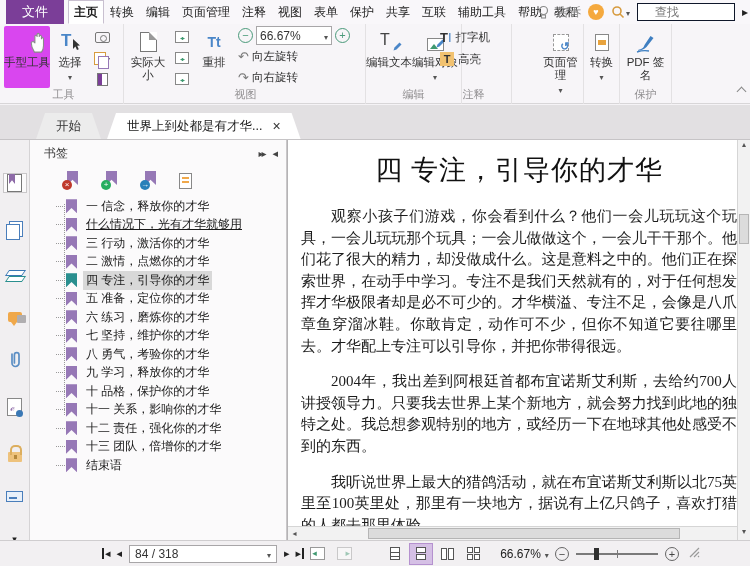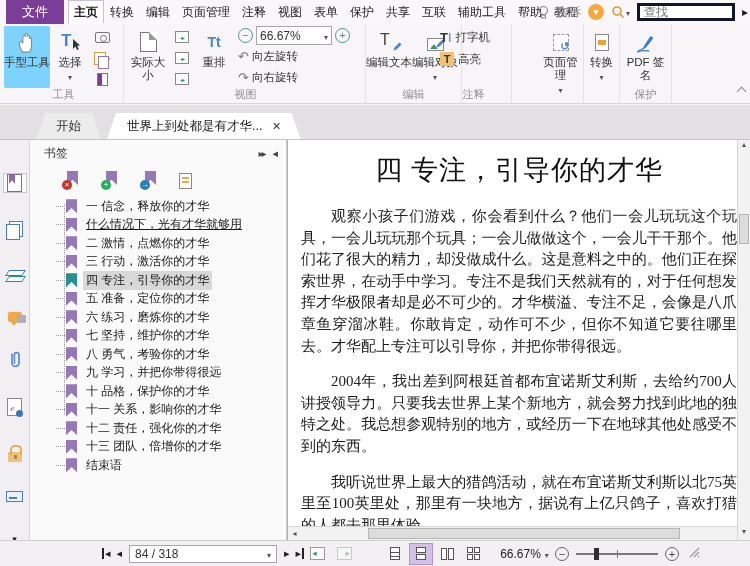--- a/index.html
+++ b/index.html
@@ -13,32 +13,32 @@
   .menu-tabs { display:flex; align-items:stretch; margin-left:4px; }
   .menu-tab { font-size:12px; padding:0 5px; display:flex; align-items:center; color:#222; border:1px solid transparent; white-space:nowrap; }
   .menu-tab.active { background:#fff; border-color:#c9c0d0; border-bottom-color:#fff; font-weight:bold;text-align:center; }
   .menu-right { position:absolute; right:2px; top:0; height:24px; display:flex; align-items:center; gap:7px; }
   .i-bulb svg { display:block; }
   .tell-label { color:#8a8a8a; font-size:12px; }
   .i-heart { width:16px; height:16px; border-radius:50%; background:#f5a93e; color:#fff; display:flex; align-items:center; justify-content:center; }
   .i-heart::after { content:"♥"; font-size:9px; line-height:1; }
   .i-searchdd { display:flex; align-items:center; gap:1px; }
   .caret::after { content:"▾"; font-size:8px; color:#555; }
-  .find { width:98px; height:18px; border:3px solid #0f172a; font-size:12px; padding:0 4px; color:#333; background:#fff; }
+  .find { width:98px; height:18px; border:1px solid #0f172a; font-size:12px; padding:0 17px; color:#333; background:#fff; }
   .i-tri-right::after { content:"▸"; color:#222; }
 
   
   .ribbon { position:absolute; top:24px; left:0; width:750px; height:80px; background:#f7f5f8; border-bottom:1px solid #d8d6d8; }
   .rgroup { position:absolute; top:0; height:80px; border-right:1px solid #e3e1e3; }
   .rgroup-label { position:absolute; bottom:2px; left:0; right:0; text-align:center; font-size:11px; color:#8f8d8f; }
   .rgroup-body { display:flex; align-items:flex-start; height:66px; padding-top:2px; }
   .bigbtn { display:flex; flex-direction:column; align-items:center; padding-top:2px; height:62px; border-radius:2px; }
   .bigbtn .bicon { height:28px; display:flex; align-items:center; justify-content:center; }
   .blabel { font-size:11.5px; line-height:13px; text-align:center; color:#333; width:100%; }
-  .hand-btn { background:#7dd3fc; }
+  .hand-btn { background:#d946ef;align-items:flex-end; }
   .smallcol { display:flex; flex-direction:column; gap:1px; padding-top:1px; }
   .smallbtn { width:24px; height:20px; display:flex; align-items:center; justify-content:center; position:relative; }
 
   .icon-hand svg, .icon-pen svg { display:block; }
   .icon-selectT { position:relative; width:20px; height:22px; }
   .icon-selectT::before { content:"T"; font-size:17px; color:#4a86c8; font-weight:bold; position:absolute; left:1px; top:0; }
   .icon-cursor { position:absolute; right:-2px; bottom:-1px; }
   .icon-camera { width:15px; height:11px; border:1.2px solid #777; border-radius:2px; position:relative; }
   .icon-camera::after { content:""; position:absolute; left:4px; top:2px; width:5px; height:5px; border:1.2px solid #777; border-radius:50%; }
   .icon-clip { width:12px; height:13px; border:1.2px solid #d79b3f; background:#fff; position:relative; }
@@ -467,27 +467,27 @@
               <span class="bm-label">一 信念，释放你的才华</span>
             </div>
             <div class="bm-row underline">
               <span class="bm-stub"></span>
               <span class="bm-flag"></span>
               <span class="bm-label">什么情况下，光有才华就够用</span>
             </div>
             <div class="bm-row">
               <span class="bm-stub"></span>
               <span class="bm-flag"></span>
+              <span class="bm-label">三 行动，激活你的才华</span>
+            </div>
+            <div class="bm-row">
+              <span class="bm-stub"></span>
+              <span class="bm-flag"></span>
               <span class="bm-label">二 激情，点燃你的才华</span>
             </div>
-            <div class="bm-row">
-              <span class="bm-stub"></span>
-              <span class="bm-flag"></span>
-              <span class="bm-label">三 行动，激活你的才华</span>
-            </div>
             <div class="bm-row selected">
               <span class="bm-stub"></span>
               <span class="bm-flag"></span>
               <span class="bm-label">四 专注，引导你的才华</span>
             </div>
             <div class="bm-row">
               <span class="bm-stub"></span>
               <span class="bm-flag"></span>
               <span class="bm-label">五 准备，定位你的才华</span>
             </div>
@@ -502,21 +502,21 @@
               <span class="bm-label">七 坚持，维护你的才华</span>
             </div>
             <div class="bm-row">
               <span class="bm-stub"></span>
               <span class="bm-flag"></span>
               <span class="bm-label">八 勇气，考验你的才华</span>
             </div>
             <div class="bm-row">
               <span class="bm-stub"></span>
               <span class="bm-flag"></span>
-              <span class="bm-label">九 学习，并把你带得很远</span>
+              <span class="bm-label">九 学习，释放你的才华</span>
             </div>
             <div class="bm-row">
               <span class="bm-stub"></span>
               <span class="bm-flag"></span>
               <span class="bm-label">十 品格，保护你的才华</span>
             </div>
             <div class="bm-row">
               <span class="bm-stub"></span>
               <span class="bm-flag"></span>
               <span class="bm-label">十一 关系，影响你的才华</span>

